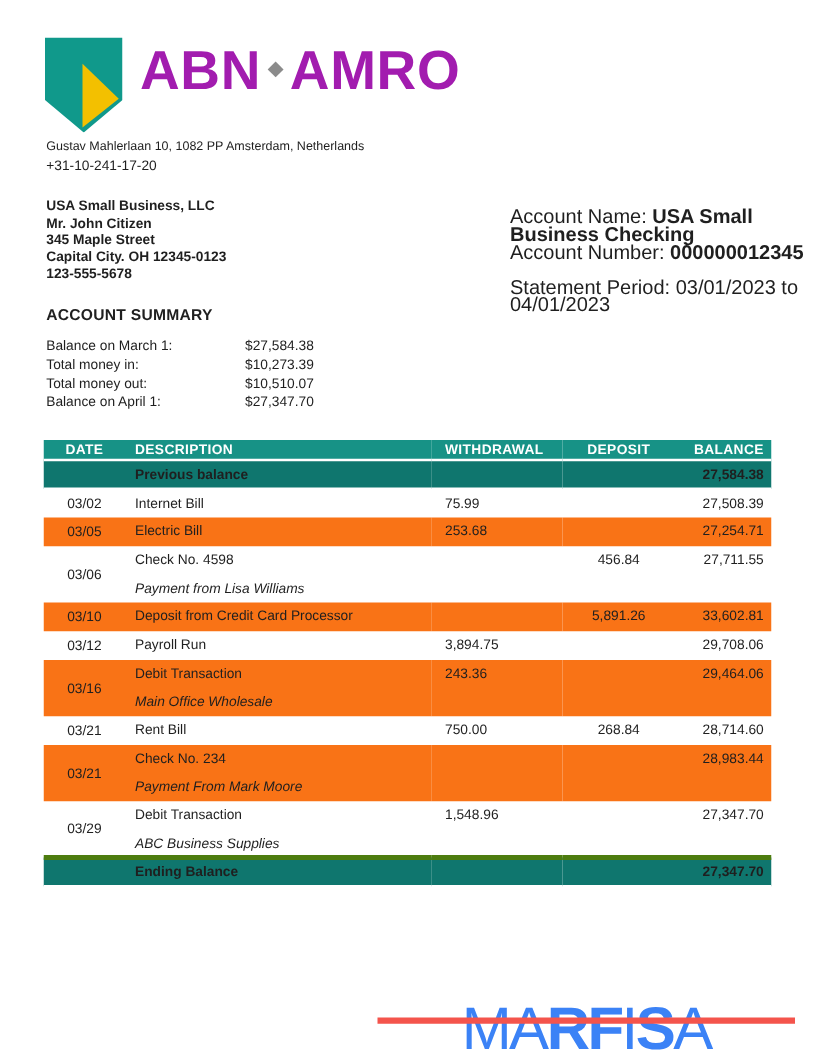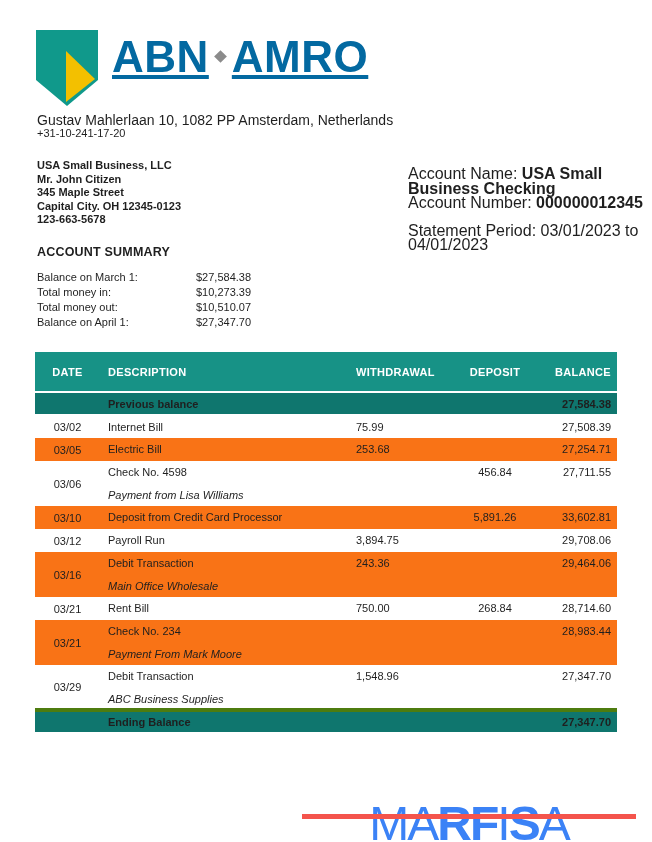--- a/index.html
+++ b/index.html
@@ -3,43 +3,43 @@
 <meta charset="utf-8">
 <style>
   * { margin:0; padding:0; box-sizing:border-box; }
   html,body { background:#ffffff; }
   body { font-family:"Liberation Sans","DejaVu Sans",sans-serif; color:#1f1f1f; }
   .page { position:relative; width:652px; height:842px; background:#ffffff; overflow:hidden; }
 
   
   .shield { position:absolute; left:36px; top:30px; width:62px; height:76px; }
   .wordmark { position:absolute; left:112px; top:32px; font-size:44px; font-weight:700;
-              color:#0369a1; letter-spacing:0.5px; white-space:nowrap;text-decoration:underline; }
+              color:#a21caf; letter-spacing:0.5px; white-space:nowrap; }
   .diamond { display:inline-block; width:9px; height:9px; background:#8b8b8b;
              transform:rotate(45deg); margin:0 7px; vertical-align:middle; position:relative; top:-4px; }
-  .bank-address { position:absolute; left:37px; top:112px; font-size:14px; }
+  .bank-address { position:absolute; left:37px; top:112px; font-size:10px; }
   .bank-phone   { position:absolute; left:37px; top:127px; font-size:11px; }
 
   
   .customer { position:absolute; left:37px; top:159px; font-size:11px; font-weight:700; line-height:13.5px; }
   .account-info { position:absolute; left:408px; top:167px; font-size:16px; line-height:14.5px; }
   .account-info .b { font-weight:700; }
   .ai-period { margin-top:13px; }
 
   
   .summary { position:absolute; left:37px; top:245px; font-size:11px; }
   .summary h2 { font-size:12.5px; font-weight:700; letter-spacing:0.2px; }
   .summary-rows { margin-top:11px; }
   .summary-row { line-height:15px; }
   .s-label { display:inline-block; width:159px; }
 
   
   table.tx { position:absolute; left:35px; top:352px; width:582px; border-collapse:collapse;
              table-layout:fixed; font-size:11px; color:#1f1f1f; }
-  table.tx th { background:#179286; color:#ffffff; height:40px; font-weight:700;
+  table.tx th { background:#179286; color:#ffffff; height:16px; font-weight:700;
                 font-size:11px; letter-spacing:0.3px; border-bottom:2px solid #ffffff; }
   th.h-date { text-align:center; }
   th.h-desc { text-align:left; padding-left:8px; }
   th.h-with { text-align:left; padding-left:11px; }
   th.h-dep  { text-align:center; }
   th.h-bal  { text-align:right; padding-right:6px; }
 
   table.tx tbody tr { height:23px; }
   table.tx tbody tr.tall { height:45px; }
   tr.shaded td { background:#f97316; }
@@ -76,21 +76,21 @@
   </svg>
   <div class="wordmark"><span>ABN</span><span class="diamond"></span><span>AMRO</span></div>
   <div class="bank-address">Gustav Mahlerlaan 10, 1082 PP Amsterdam, Netherlands</div>
   <div class="bank-phone">+31-10-241-17-20</div>
 
   <div class="customer">
       <div class="cust-line">USA Small Business, LLC</div>
       <div class="cust-line">Mr. John Citizen</div>
       <div class="cust-line">345 Maple Street</div>
       <div class="cust-line">Capital City. OH 12345-0123</div>
-      <div class="cust-line">123-663-5678</div>
+      <div class="cust-line">123-555-5678</div>
     </div>
 
   <div class="account-info">
     <div class="ai-line"><span>Account Name:</span> <span class="b">USA Small Business Checking</span></div>
     <div class="ai-line"><span>Account Number:</span> <span class="b">000000012345</span></div>
     <div class="ai-line ai-period"><span>Statement Period:</span> <span>03/01/2023 to 04/01/2023</span></div>
   </div>
 
   <div class="summary">
     <h2>ACCOUNT SUMMARY</h2>

